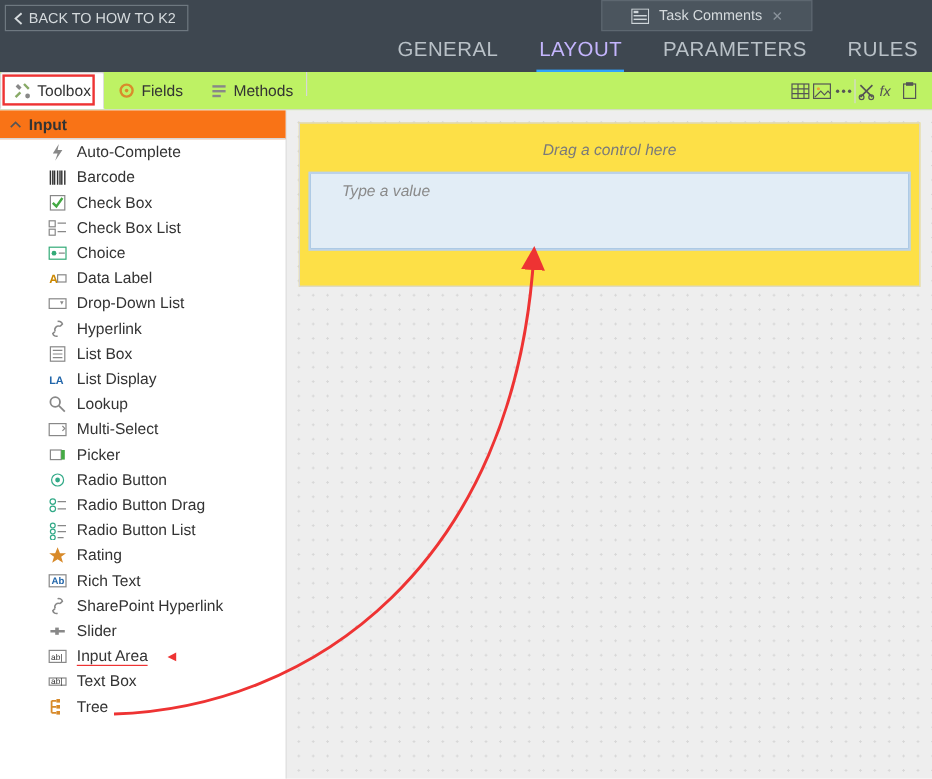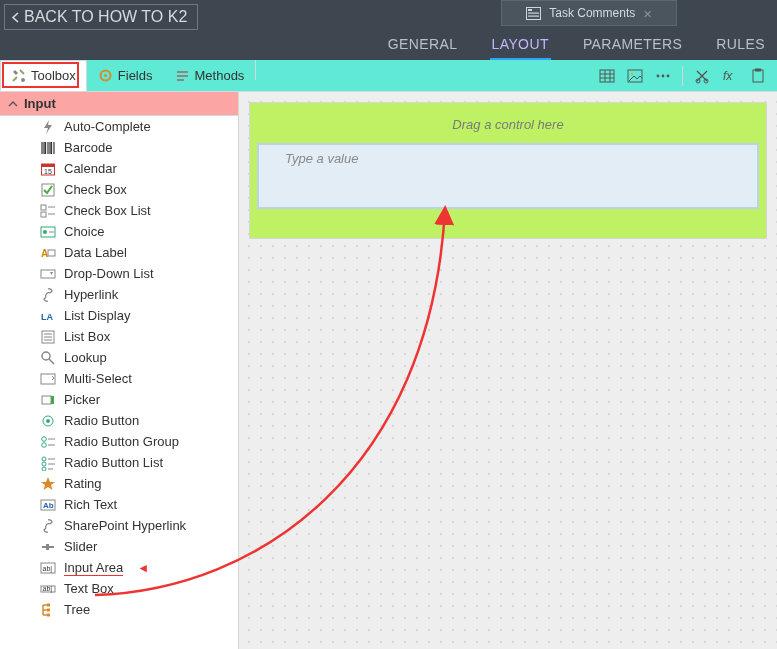--- a/index.html
+++ b/index.html
@@ -1,60 +1,60 @@
 <!DOCTYPE html>
 <html><head>
 <meta charset="utf-8">
 <style>
 * { box-sizing: border-box; margin: 0; padding: 0; }
 body { font-family: "Segoe UI", Arial, sans-serif; font-size: 13px; color: #333; background: #fff; width: 777px; height: 649px; overflow: hidden; position: relative; }
 
 
 .topbar { background: #3e4750; height: 60px; position: relative; color: #d5dadd; }
-.back-btn { position: absolute; top: 4px; left: 4px; border: 1px solid #6e7880; padding: 3px 10px 3px 6px; font-size: 16px; display: flex; align-items: center; gap: 4px; cursor: pointer; }
+.back-btn { position: absolute; top: 4px; left: 4px; border: 1px solid #6e7880; padding: 3px 10px 3px 6px; font-size: 12px; display: flex; align-items: center; gap: 4px; cursor: pointer; }
 .back-btn .chev { font-size: 11px; }
 .tab-chip { position: absolute; top: 0; right: 100px; background: #4b555e; border: 1px solid #5d6770; height: 26px; padding: 0 24px; display: flex; align-items: center; gap: 8px; font-size: 12px; }
 .tab-chip .close { color: #8a939b; font-size: 15px; cursor: pointer; }
-.topnav { position: absolute; bottom: 0; right: 10px; display: flex; gap: 30px; font-size: 14px; letter-spacing: 0.4px; margin-top: 48px; }
+.topnav { position: absolute; bottom: 0; right: 10px; display: flex; gap: 30px; font-size: 17px; letter-spacing: 0.4px; margin-top: 48px; }
 .topnav-item { padding: 6px 2px 8px 2px; color: #b9c1c7; cursor: pointer; position: relative; }
 .topnav-item.active { color: #c4b5fd; }
 .topnav-item.active::after { content: ""; position: absolute; left: 0; right: 0; bottom: 0; height: 2px; background: #2fa4ff; }
 
 
-.secondbar { height: 32px; border-bottom: 1px solid #d7d7d7; background: #5eead4; display: flex; align-items: stretch; }
+.secondbar { height: 32px; border-bottom: 1px solid #d7d7d7; background: #bef264; display: flex; align-items: stretch; }
 .left-tabs { display: flex; align-items: stretch; }
 .left-tab { display: flex; align-items: center; gap: 5px; padding: 0 10px; border: 1px solid transparent; cursor: pointer; font-size: 13px; color: #333; }
 .left-tab.active { border: 1px solid #d7d7d7; border-bottom-color: #fff; background: #fff; border-radius: 2px 2px 0 0; }
 .left-tab .ico { width: 15px; height: 15px; display: flex; align-items: center; justify-content: center; }
 .toolbox-hl { position: absolute; top: 62px; left: 2px; width: 77px; height: 26px; border: 2px solid #e33; pointer-events: none; z-index: 5; }
-.right-tools { margin-left: auto; display: flex; align-items: center; gap: 10px; padding: 0 10px; }
+.right-tools { margin-left: auto; display: flex; align-items: center; padding: 0 10px; }
 .right-tools .tool { width: 18px; height: 18px; display: flex; align-items: center; justify-content: center; color: #4a5560; cursor: pointer; }
 .sep { width: 1px; height: 20px; background: #d7d7d7; }
 
 
 .main { position: absolute; top: 92px; bottom: 0; left: 0; right: 0; display: flex; }
 .sidebar { width: 239px; border-right: 1px solid #d7d7d7; background: #fff; display: flex; flex-direction: column; position: relative; }
-.cat-header { background: #fca5a5; border-bottom: 1px solid #d7d7d7; padding: 4px 8px; font-weight: 600; display: flex; align-items: center; gap: 6px; cursor: pointer; }
+.cat-header { background: #f97316; border-bottom: 1px solid #d7d7d7; padding: 4px 8px; font-weight: 600; display: flex; align-items: center; gap: 6px; cursor: pointer; }
 .cat-header .chev { font-size: 10px; }
 .item-list { flex: 1; overflow-y: auto; position: relative; margin-left: 32px; }
 .item { display: flex; align-items: center; gap: 8px; padding: 2px 8px; height: 21px; cursor: grab; }
 .item .ico { width: 16px; height: 16px; display: flex; align-items: center; justify-content: center; flex-shrink: 0; }
 .item-label { white-space: nowrap; }
 .textarea-uline { border-bottom: 1px solid #e33; }
 .arrow-tip { position: absolute; color: #e33; font-size: 12px; pointer-events: none; }
 
 
 .item-list::-webkit-scrollbar { width: 12px; }
 .item-list::-webkit-scrollbar-thumb { background: #c1c1c1; }
 .item-list::-webkit-scrollbar-track { background: #f0f0f0; }
 
 
 .canvas { flex: 1; background: #eeeeee; position: relative; overflow: hidden; }
 .canvas::before { content: ""; position: absolute; inset: 0; background-image: radial-gradient(#d7d7d7 1px, transparent 1px); background-size: 12px 12px; background-position: 4px 4px; }
-.form-surface { position: absolute; left: 10px; top: 10px; right: 10px; background: #bef264; border: 1px solid #d7d7d7; padding: 10px 8px 30px 8px; }
+.form-surface { position: absolute; left: 10px; top: 10px; right: 10px; background: #fde047; border: 1px solid #d7d7d7; padding: 10px 8px 30px 8px; }
 .drop-hint { text-align: center; font-style: italic; color: #7a7a7a; padding: 4px 0 12px 0; }
 .textarea-ctrl { border: 1px solid #679fd2; background: #e2edf6; height: 64px; padding: 6px 26px; font-style: italic; color: #8a8a8a; outline: 2px solid #bcd2e8; outline-offset: -1px; }
 
 
 .anno-svg { position: absolute; inset: 0; pointer-events: none; z-index: 10; }
 
 
 svg { display: block; }
 </style>
 </head>
@@ -190,30 +190,20 @@
           <span class="ico">
             <svg width="16" height="16" viewBox="0 0 16 16">
               <path d="M2 2v12M4 2v12M5.5 2v12M8 2v12M10 2v12M11.5 2v12M14 2v12" stroke="#333" stroke-width="1.2"></path>
             </svg>
           </span>
           <span class="item-label">Barcode</span>
         </div>
         <div class="item">
           <span class="ico">
             <svg width="16" height="16" viewBox="0 0 16 16">
-              <rect x="1.5" y="3" width="13" height="11" fill="#fff" stroke="#c33"></rect>
-              <rect x="1.5" y="3" width="13" height="3" fill="#c33"></rect>
-              <text x="4" y="13" font-size="7" fill="#333">15</text>
-            </svg>
-          </span>
-          <span class="item-label">Calendar</span>
-        </div>
-        <div class="item">
-          <span class="ico">
-            <svg width="16" height="16" viewBox="0 0 16 16">
               <rect x="2" y="2" width="12" height="12" fill="none" stroke="#888"></rect>
               <path d="M4 8 L7 11 L12 4" fill="none" stroke="#4a4" stroke-width="2"></path>
             </svg>
           </span>
           <span class="item-label">Check Box</span>
         </div>
         <div class="item">
           <span class="ico">
             <svg width="16" height="16" viewBox="0 0 16 16">
               <rect x="1" y="2" width="5" height="5" fill="none" stroke="#888"></rect>
@@ -255,33 +245,33 @@
           <span class="ico">
             <svg width="16" height="16" viewBox="0 0 16 16">
               <path d="M6 10 A3 3 0 0 1 10 6 M6 10 L4 12 A3 3 0 0 0 8 14 M10 6 L12 4 A3 3 0 0 0 8 2" fill="none" stroke="#888" stroke-width="1.3"></path>
             </svg>
           </span>
           <span class="item-label">Hyperlink</span>
         </div>
         <div class="item">
           <span class="ico">
             <svg width="16" height="16" viewBox="0 0 16 16">
-              <text x="1" y="12" font-size="9" font-weight="bold" fill="#26a">LA</text>
-            </svg>
-          </span>
-          <span class="item-label">List Display</span>
-        </div>
-        <div class="item">
-          <span class="ico">
-            <svg width="16" height="16" viewBox="0 0 16 16">
               <rect x="2" y="2" width="12" height="12" fill="none" stroke="#888"></rect>
               <path d="M4 5h8M4 8h8M4 11h8" stroke="#888"></path>
             </svg>
           </span>
           <span class="item-label">List Box</span>
+        </div>
+        <div class="item">
+          <span class="ico">
+            <svg width="16" height="16" viewBox="0 0 16 16">
+              <text x="1" y="12" font-size="9" font-weight="bold" fill="#26a">LA</text>
+            </svg>
+          </span>
+          <span class="item-label">List Display</span>
         </div>
         <div class="item">
           <span class="ico">
             <svg width="16" height="16" viewBox="0 0 16 16">
               <circle cx="6" cy="6" r="4" fill="none" stroke="#888" stroke-width="1.5"></circle>
               <path d="M9 9 L14 14" stroke="#888" stroke-width="1.5"></path>
             </svg>
           </span>
           <span class="item-label">Lookup</span>
         </div>
@@ -313,21 +303,21 @@
           <span class="item-label">Radio Button</span>
         </div>
         <div class="item">
           <span class="ico">
             <svg width="16" height="16" viewBox="0 0 16 16">
               <circle cx="4" cy="5" r="2.3" fill="none" stroke="#3a8"></circle>
               <circle cx="4" cy="11" r="2.3" fill="none" stroke="#3a8"></circle>
               <path d="M8 5h7M8 11h7" stroke="#888"></path>
             </svg>
           </span>
-          <span class="item-label">Radio Button Group</span>
+          <span class="item-label">Radio Button Drag</span>
         </div>
         <div class="item">
           <span class="ico">
             <svg width="16" height="16" viewBox="0 0 16 16">
               <circle cx="4" cy="4" r="2" fill="none" stroke="#3a8"></circle>
               <circle cx="4" cy="9" r="2" fill="none" stroke="#3a8"></circle>
               <circle cx="4" cy="14" r="2" fill="none" stroke="#3a8"></circle>
               <path d="M8 4h7M8 9h7M8 14h5" stroke="#888"></path>
             </svg>
           </span>

